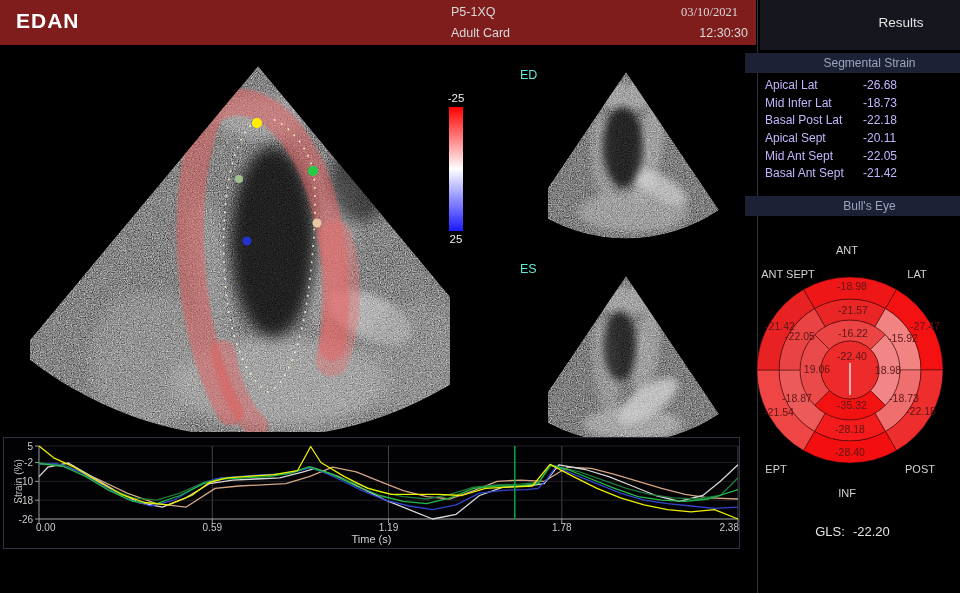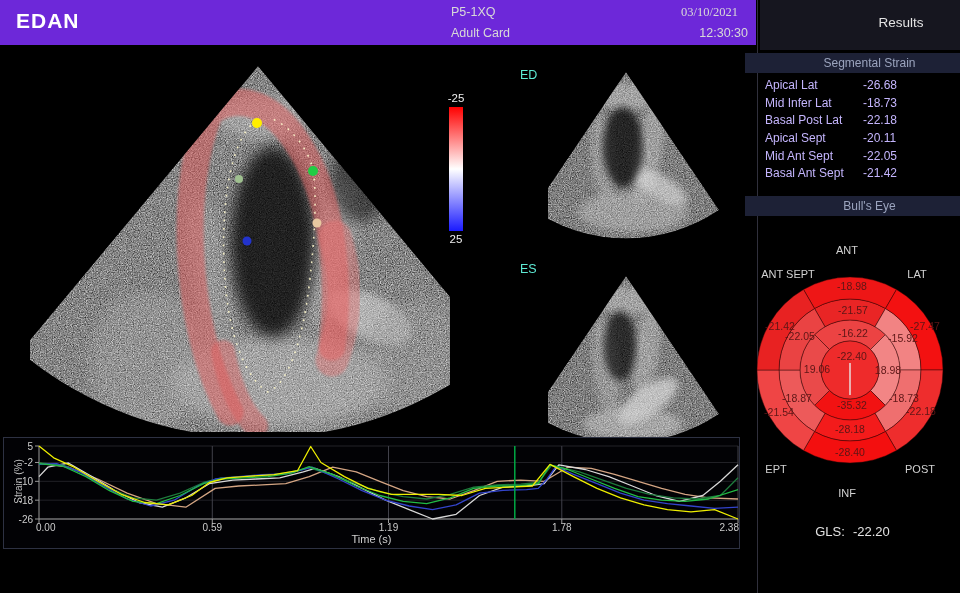--- a/index.html
+++ b/index.html
@@ -1,20 +1,20 @@
 <!DOCTYPE html>
 <html><head>
 <meta charset="utf-8">
 <style>
   html,body{margin:0;padding:0;background:#000;}
   #stage{position:relative;width:960px;height:593px;background:#000;overflow:hidden;
          font-family:"Liberation Sans","DejaVu Sans",sans-serif;color:#d6d6d6;}
   .abs{position:absolute;}
   
-  #topbar{left:0;top:0;width:756px;height:45px;background:#6d28d9;}
+  #topbar{left:0;top:0;width:756px;height:45px;background:#7f1d1d;}
   #logo{left:16px;top:9px;font-size:21px;font-weight:800;color:#fff;letter-spacing:1px;}
   .tb-txt{font-size:12.5px;color:#d8d8d8;white-space:nowrap;}
   
   #divider{left:757px;top:0;width:1px;height:593px;background:#30303c;}
   #results-hd{left:760px;top:0;width:200px;height:50px;background:#16161f;}
   #results-title{width:100%;text-align:center;top:15px;font-size:13.5px;color:#e4e4e4;padding-left:41px;}
   .sec-bar{left:745px;width:249px;height:20px;background:#1d2136;text-align:center;
            font-size:12px;color:#9ba4be;line-height:20px;}
   #ss-table{left:745px;top:76px;width:215px;}
   .ss-row{display:flex;height:17.7px;align-items:center;font-size:12px;color:#c4b5fd;}

